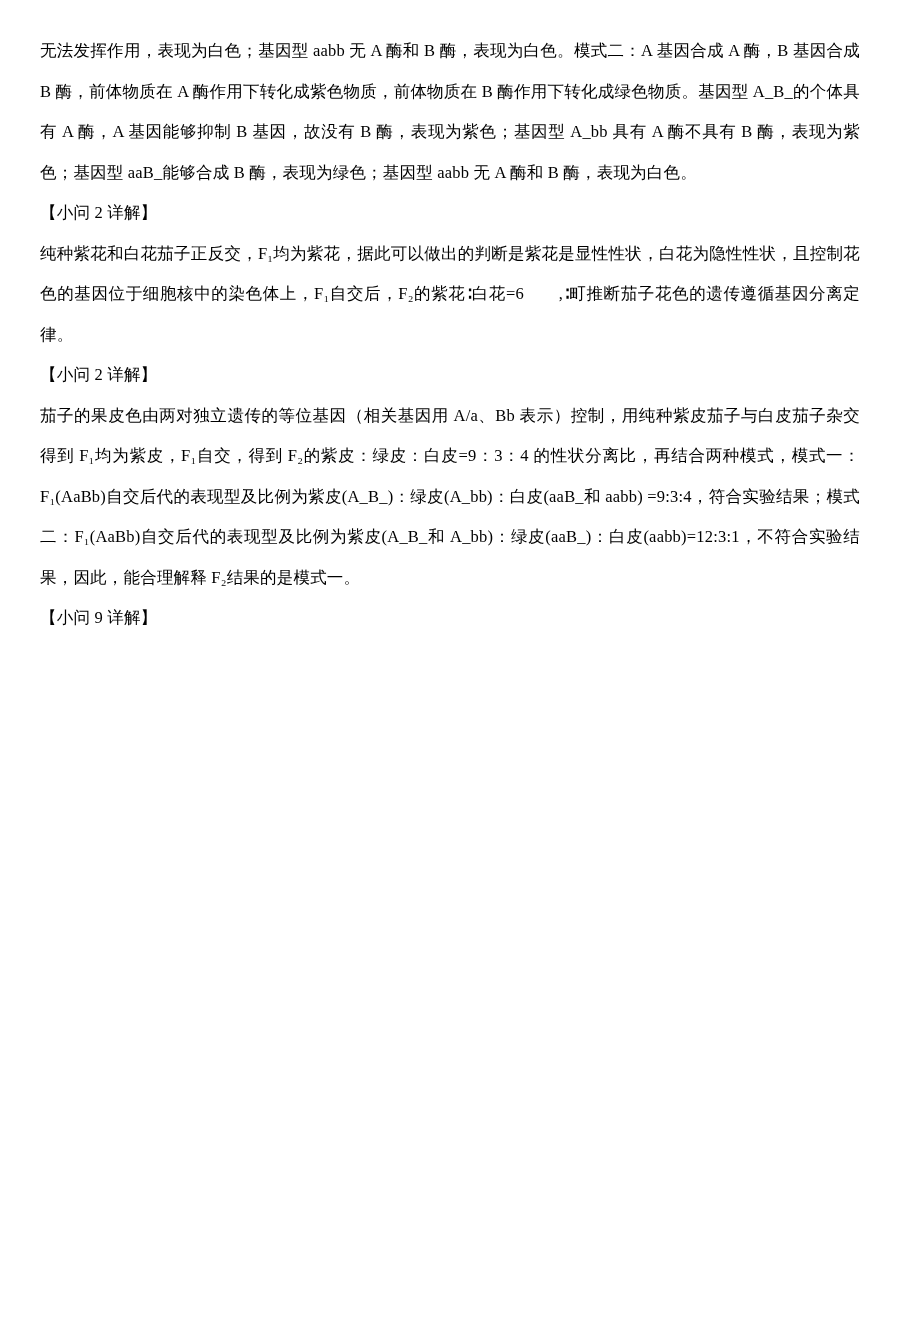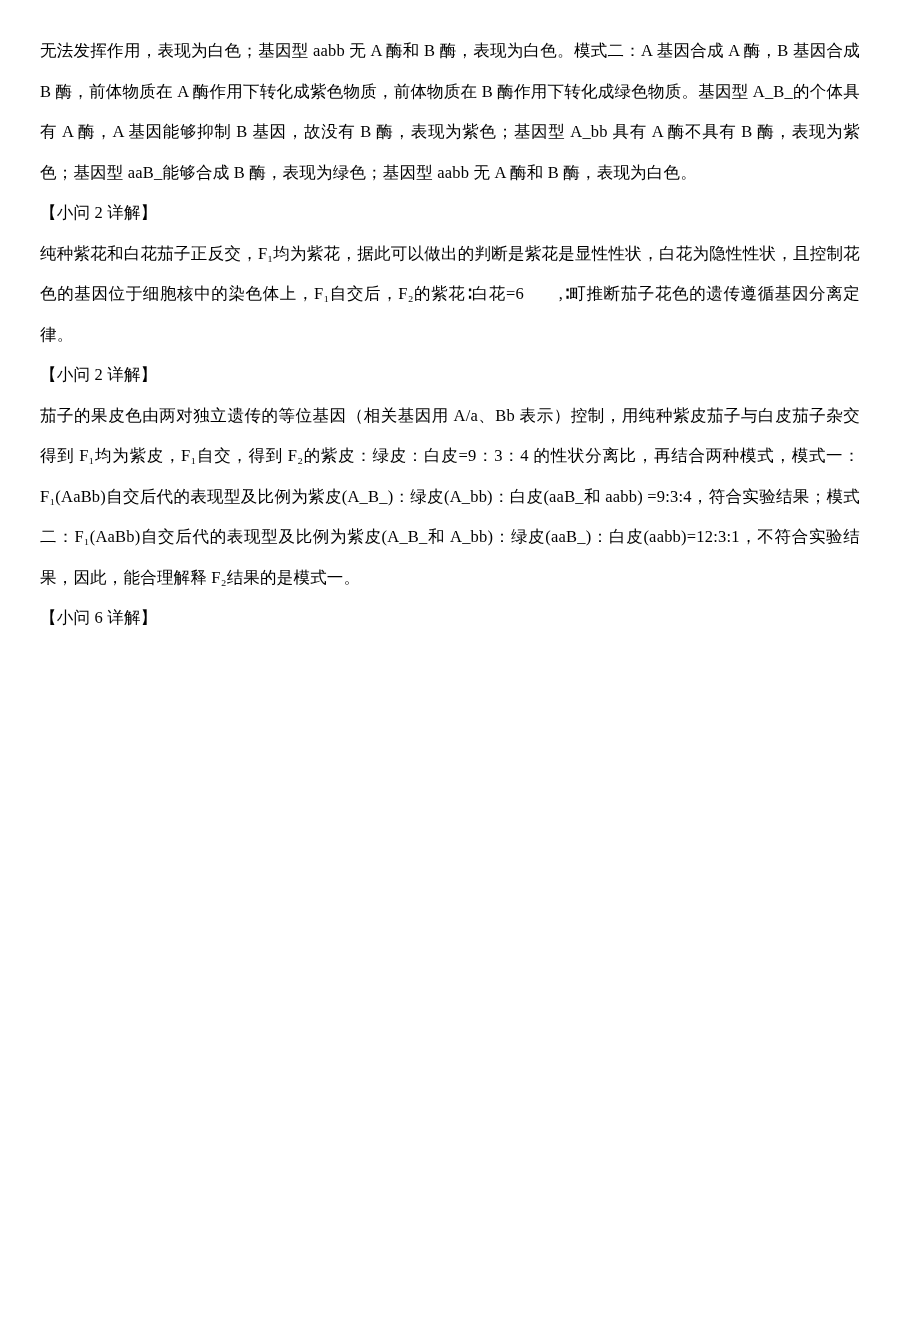--- a/index.html
+++ b/index.html
@@ -36,15 +36,15 @@
 </head>
 <body>
 
 <div class="page" style="background: rgb(255, 255, 255);">
   <main class="doc" id="doc" style="color: rgb(0, 0, 0);">
       <p class="body">无法发挥作用，表现为白色；基因型 aabb 无 A 酶和 B 酶，表现为白色。模式二：A 基因合成 A 酶，B 基因合成 B 酶，前体物质在 A 酶作用下转化成紫色物质，前体物质在 B 酶作用下转化成绿色物质。基因型 A_B_的个体具有 A 酶，A 基因能够抑制 B 基因，故没有 B 酶，表现为紫色；基因型 A_bb 具有 A 酶不具有 B 酶，表现为紫色；基因型 aaB_能够合成 B 酶，表现为绿色；基因型 aabb 无 A 酶和 B 酶，表现为白色。</p>
       <p class="heading">【小问 2 详解】</p>
       <p class="body">纯种紫花和白花茄子正反交，F₁均为紫花，据此可以做出的判断是紫花是显性性状，白花为隐性性状，且控制花色的基因位于细胞核中的染色体上，F₁自交后，F₂的紫花∶白花=6　　,∶町推断茄子花色的遗传遵循基因分离定律。</p>
       <p class="heading">【小问 2 详解】</p>
       <p class="body">茄子的果皮色由两对独立遗传的等位基因（相关基因用 A/a、Bb 表示）控制，用纯种紫皮茄子与白皮茄子杂交得到 F₁均为紫皮，F₁自交，得到 F₂的紫皮：绿皮：白皮=9：3：4 的性状分离比，再结合两种模式，模式一：F₁(AaBb)自交后代的表现型及比例为紫皮(A_B_)：绿皮(A_bb)：白皮(aaB_和 aabb) =9:3:4，符合实验结果；模式二：F₁(AaBb)自交后代的表现型及比例为紫皮(A_B_和 A_bb)：绿皮(aaB_)：白皮(aabb)=12:3:1，不符合实验结果，因此，能合理解释 F₂结果的是模式一。</p>
-      <p class="heading">【小问 6 详解】</p>
+      <p class="heading">【小问 9 详解】</p>
     </main>
 </div>
 
 </body></html>

